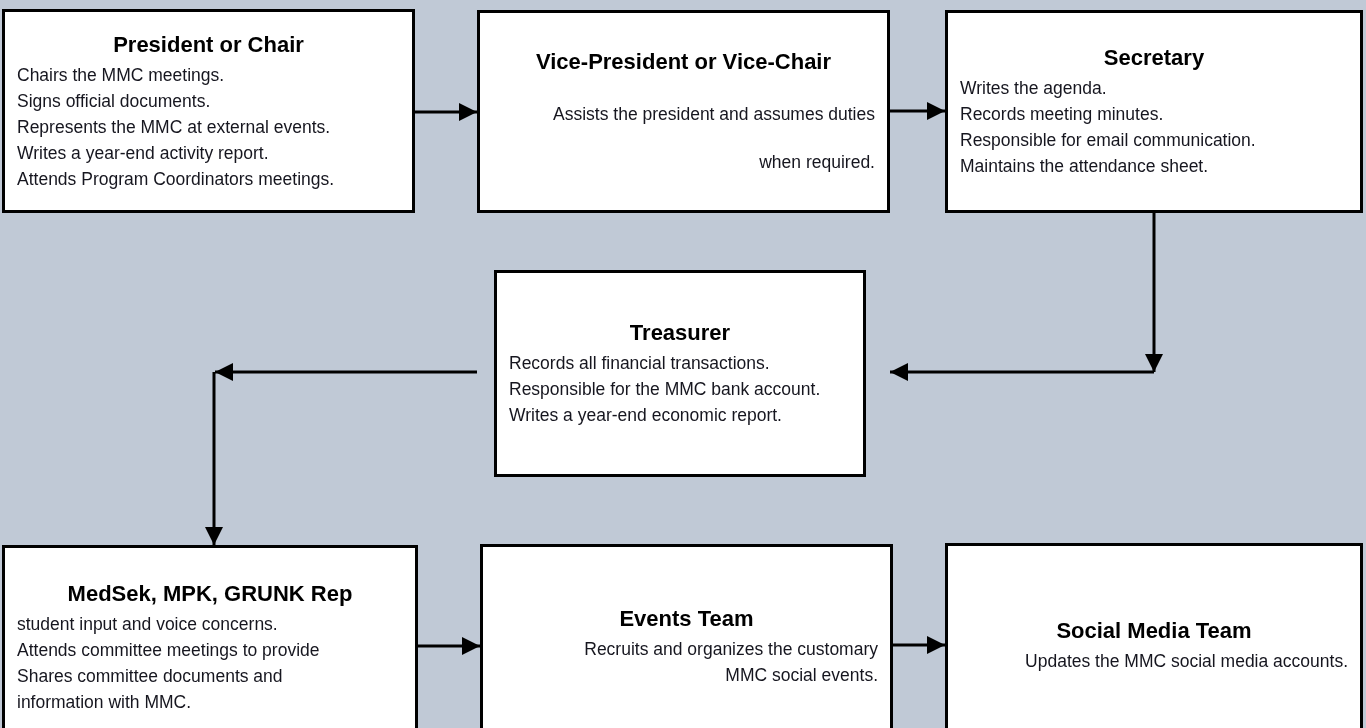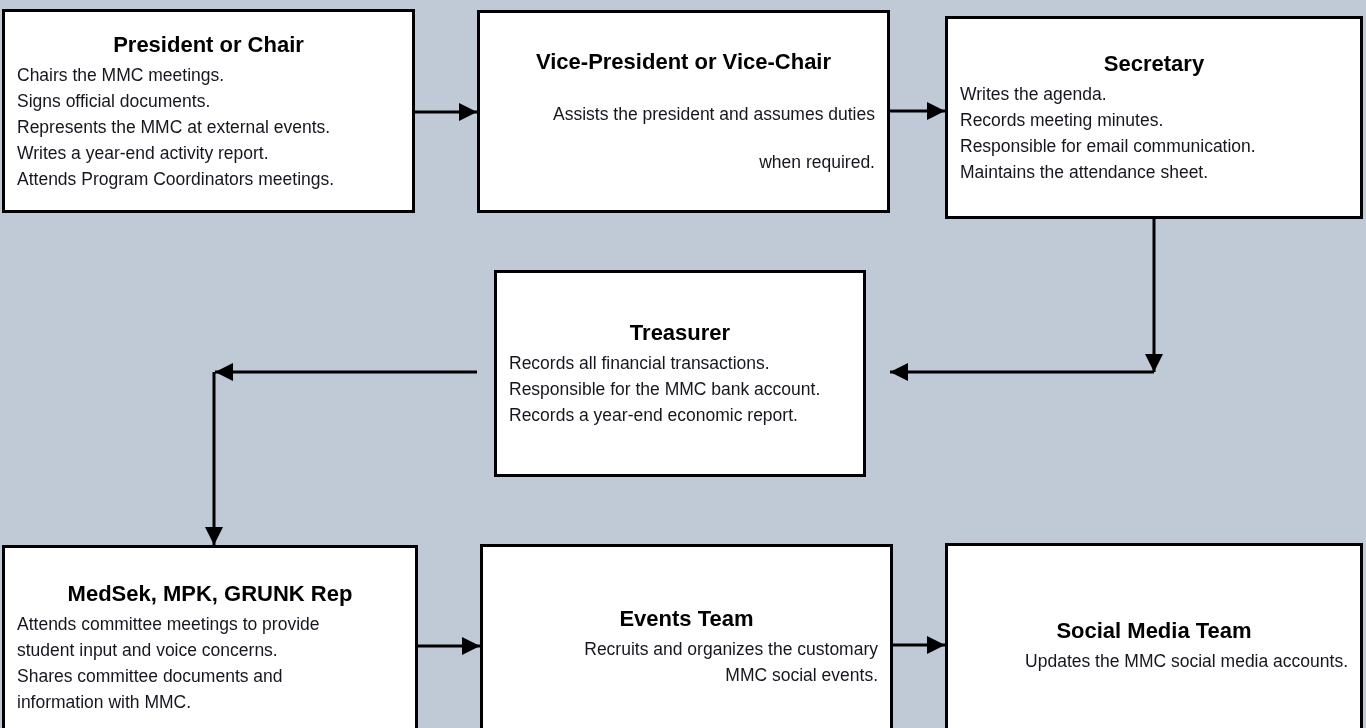--- a/index.html
+++ b/index.html
@@ -47,21 +47,21 @@
     font-size: 17.5px;
     line-height: 26px;
     color: var(--text-color, #16161f);
     text-align: left;
   }
   .node.center .line { text-align: right; }
 
   
   #node-president  { left: 2px;   top: 9px;   width: 413px; height: 204px; }
   #node-vice       { left: 477px; top: 10px;  width: 413px; height: 203px; gap: 22px; }
-  #node-secretary  { left: 945px; top: 16px;  width: 418px; height: 203px; }
+  #node-secretary  { left: 945px; top: 10px;  width: 418px; height: 203px; }
   #node-treasurer  { left: 494px; top: 270px; width: 372px; height: 207px; }
   #node-medsek     { left: 2px;   top: 545px; width: 416px; height: 204px; }
   #node-events     { left: 480px; top: 544px; width: 413px; height: 204px; }
   #node-social     { left: 945px; top: 543px; width: 418px; height: 204px; }
 </style>
 </head>
 <body>
 
 <div class="canvas">
 
@@ -101,27 +101,27 @@
     <div class="line">Writes the agenda.</div>
     <div class="line">Records meeting minutes.</div>
     <div class="line">Responsible for email communication.</div>
     <div class="line">Maintains the attendance sheet.</div>
   </div>
 
   <div class="node" id="node-treasurer">
     <div class="title">Treasurer</div>
     <div class="line">Records all financial transactions.</div>
     <div class="line">Responsible for the MMC bank account.</div>
-    <div class="line">Records a year-end economic report.</div>
+    <div class="line">Writes a year-end economic report.</div>
   </div>
 
   <div class="node" id="node-medsek">
     <div class="title">MedSek, MPK, GRUNK Rep</div>
+    <div class="line">student input and voice concerns.</div>
     <div class="line">Attends committee meetings to provide</div>
-    <div class="line">student input and voice concerns.</div>
     <div class="line">Shares committee documents and</div>
     <div class="line">information with MMC.</div>
   </div>
 
   <div class="node center" id="node-events">
     <div class="title">Events Team</div>
     <div class="line">Recruits and organizes the customary</div>
     <div class="line">MMC social events.</div>
   </div>
 

